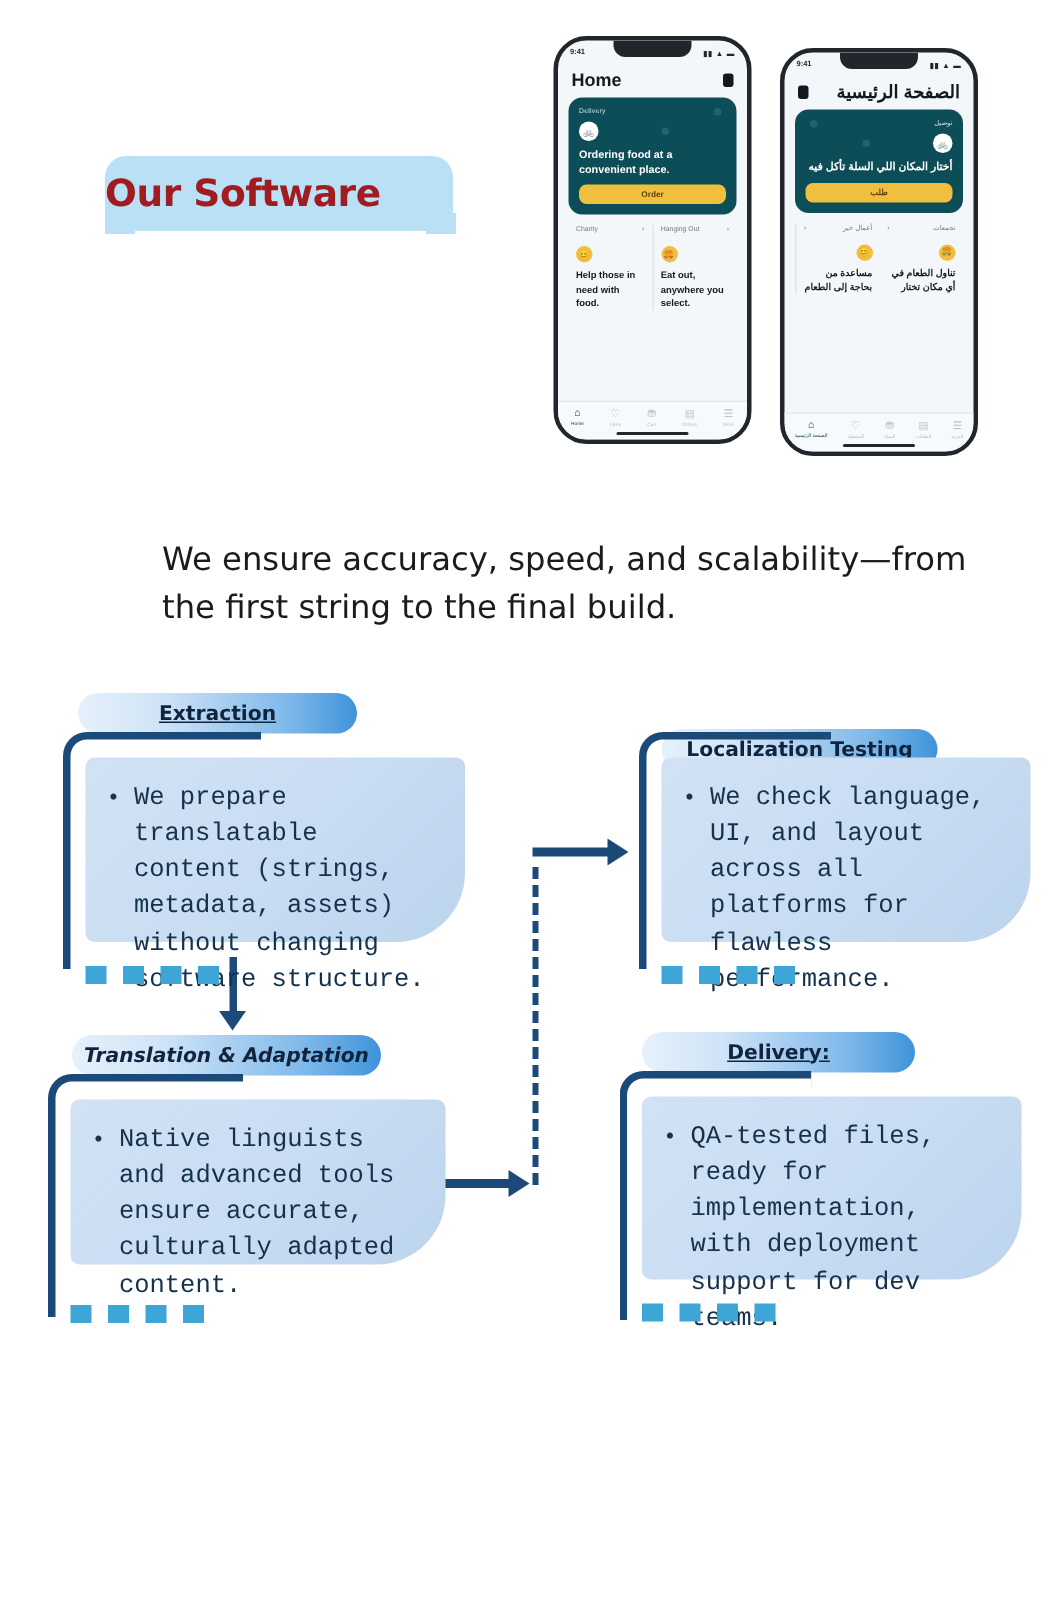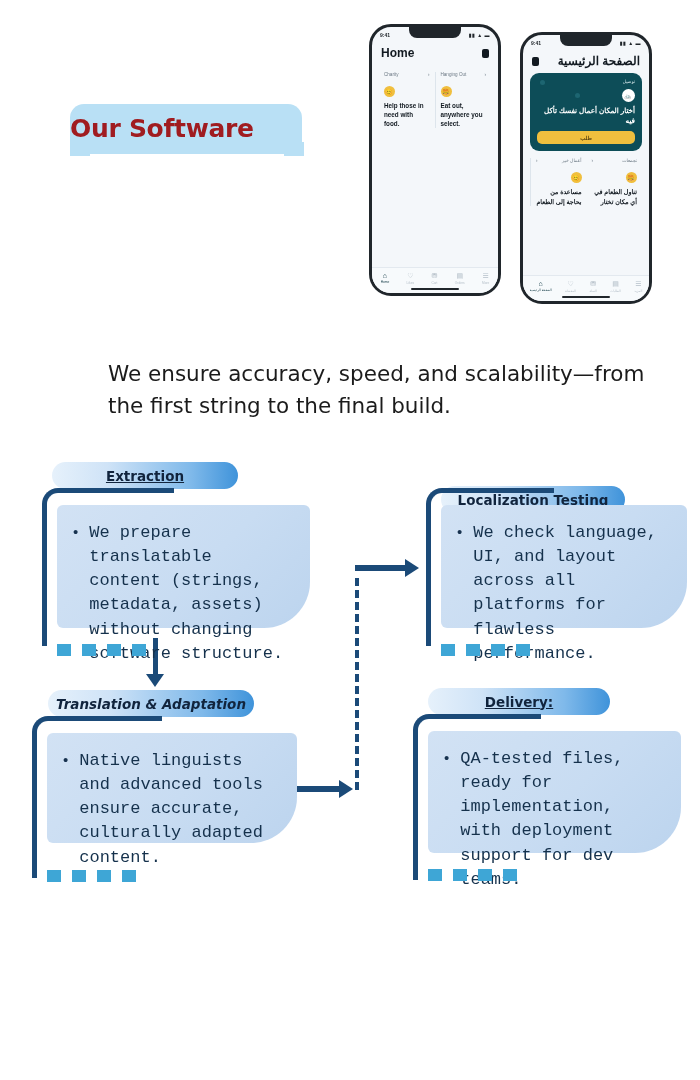--- a/index.html
+++ b/index.html
@@ -195,20 +195,28 @@
   <div class="phone" id="phone-en">
     <div class="notch"></div>
     <div class="statusbar">
       <span>9:41</span>
       <span class="sb-icons">▮▮ ▲ ▬</span>
     </div>
     <div class="app-head">
       <span class="app-title">Home</span>
       <span class="app-head-icon"></span>
     </div>
+    <div class="hero">
+      <div class="hero-dot" style="right:10px;top:7px;"></div>
+      <div class="hero-dot" style="left:62px;top:20px;"></div>
+      <div class="hero-label">Delivery</div>
+      <div class="hero-badge">🚲</div>
+      <div class="hero-text">Ordering food at a convenient place.</div>
+      <div class="hero-btn">Order</div>
+    </div>
     <div class="tiles">
       <div class="tile">
         <div class="tile-head">
           <span>Charity</span>
           <span>›</span>
         </div>
         <div class="tile-emoji">😊</div>
         <div class="tile-text">Help those in need with food.</div>
       </div>
       <div class="tile">
@@ -253,21 +261,21 @@
     </div>
     <div class="app-head">
       <span class="app-title">الصفحة الرئيسية</span>
       <span class="app-head-icon"></span>
     </div>
     <div class="hero" style="text-align:right;">
       <div class="hero-dot" style="left:10px;top:7px;"></div>
       <div class="hero-dot" style="right:62px;top:20px;"></div>
       <div class="hero-label">توصيل</div>
       <div class="hero-badge" style="margin-left:auto;">🚲</div>
-      <div class="hero-text">أختار المكان أعمال نفسك تأكل فيه</div>
+      <div class="hero-text">أختار المكان اللي السلة تأكل فيه</div>
       <div class="hero-btn">طلب</div>
     </div>
     <div class="tiles">
       <div class="tile" style="text-align:right;">
         <div class="tile-head">
           <span>تجمعات</span>
           <span>‹</span>
         </div>
         <div class="tile-emoji" style="margin-left:auto;">🍔</div>
         <div class="tile-text">تناول الطعام في أي مكان تختار</div>

